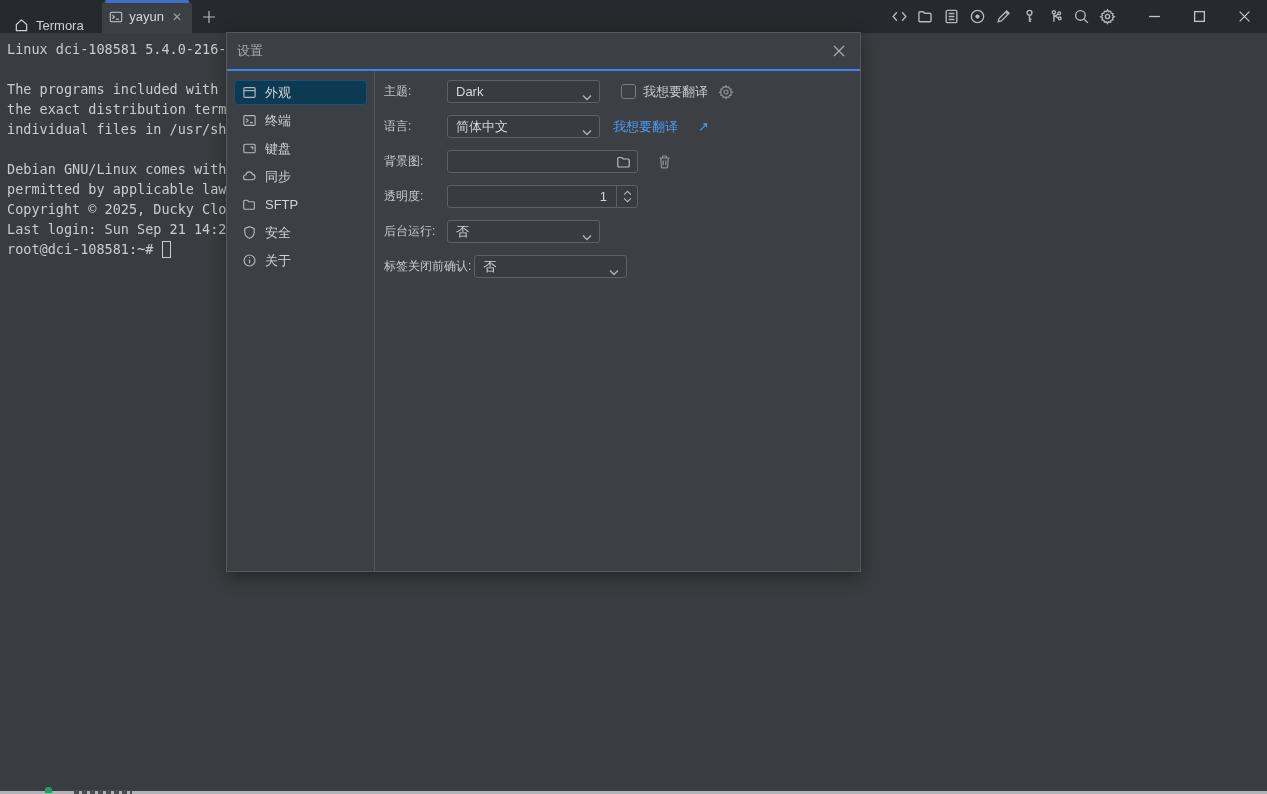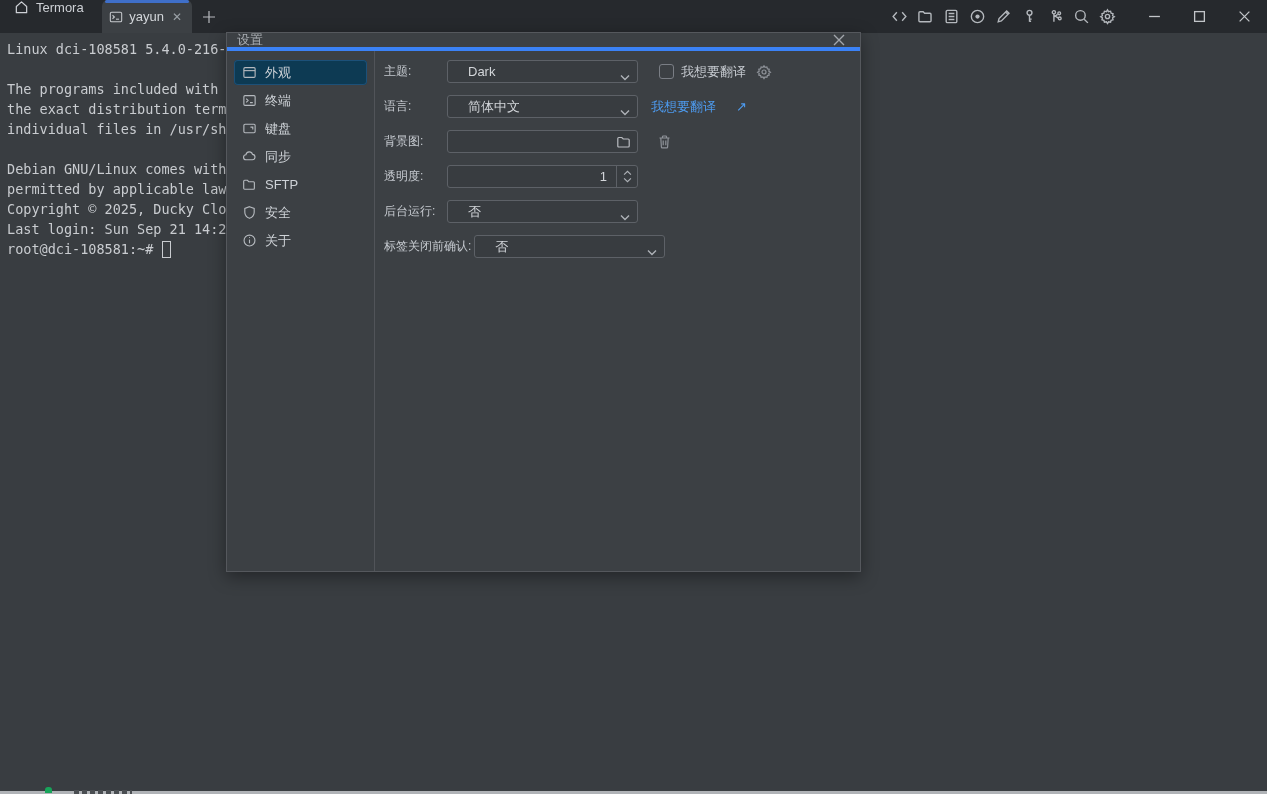--- a/index.html
+++ b/index.html
@@ -2,21 +2,21 @@
 <html><head>
 <meta charset="utf-8">
 <style>
   * { margin:0; padding:0; box-sizing:border-box; }
   html,body { width:1267px; height:794px; overflow:hidden; }
   body { font-family:"Liberation Sans", sans-serif; background:#393d41; position:relative; }
 
   
   .titlebar { position:absolute; top:0; left:0; right:0; height:33px; background:#26292d;
     display:flex; align-items:stretch; z-index:5; }
-  .home-btn { display:flex; align-items:flex-start; gap:7px; padding:0 16px 0 14px; color:#ced1d6;
+  .home-btn { display:flex; align-items:flex-end; gap:7px; padding:0 16px 0 14px; color:#ced1d6;
     font-size:13px; cursor:default; }
   .tab { position:relative; margin-left:2px; width:90px; background:#3c4044; border-radius:6px 6px 0 0;
     display:flex; align-items:center; justify-content:center; gap:6px; color:#d3d6da; font-size:13px; }
   .tab .stripe { position:absolute; top:0; left:3px; right:3px; height:3px; background:#3f6fc9; border-radius:2px; }
   .tab-close { color:#9aa0a6; font-size:12px; line-height:1; padding:2px; }
   .plus-btn { display:flex; align-items:center; justify-content:center; width:34px; color:#b7babf; }
   .tb-right { margin-left:auto; display:flex; align-items:center; }
   .tb-icon { width:24px; height:24px; display:flex; align-items:center; justify-content:center; margin:0 1px; }
   .tb-icon svg { stroke:#b4b8bd; fill:none; stroke-width:1.3; }
   .win-ctrls { display:flex; align-items:stretch; height:33px; margin-left:12px; }
@@ -34,37 +34,37 @@
   
   .bottom-sliver { position:absolute; left:0; right:0; bottom:0; height:3px; background:#b0b3b7; z-index:2; }
   .green-dot { position:absolute; left:45px; bottom:1px; width:7px; height:6px; border-radius:3px 3px 0 0;
     background:#18a45a; z-index:3; }
   .frag { position:absolute; left:74px; bottom:0; width:58px; height:4px; z-index:4;
     background:repeating-linear-gradient(90deg,#4a4e52 0 5px,transparent 5px 8px); }
 
   
   .dialog { position:absolute; left:226px; top:32px; width:635px; height:540px; background:#3c4044;
     border:1px solid #55585d; box-shadow:0 5px 16px rgba(0,0,0,.38); z-index:10; display:flex; flex-direction:column; }
-  .dlg-header { height:18px; display:flex; align-items:center; padding:0 10px; border-bottom:4px solid #3b82f6; }
+  .dlg-header { height:38px; display:flex; align-items:center; padding:0 10px; border-bottom:2px solid #3b82f6; }
   .dlg-title { font-size:13px; color:#a9adb3; }
   .dlg-close { margin-left:auto; width:22px; height:22px; display:flex; align-items:center; justify-content:center; }
   .dlg-close svg { stroke:#a2a6ac; stroke-width:1.4; }
   .dlg-body { flex:1; display:flex; min-height:0; }
 
   .sidebar { width:148px; border-right:1px solid #515459; padding:9px 7px; }
   .side-item { height:25px; margin-bottom:3px; display:flex; align-items:center; gap:8px; padding:0 8px;
     border-radius:4px; color:#ced2d7; font-size:13px; }
   .side-item svg { stroke:#b5b9be; fill:none; stroke-width:1.2; flex:0 0 auto; }
   .side-item.selected { background:#0d3a53; box-shadow:inset 0 0 0 1px #1c5078; }
 
   .content { flex:1; padding:9px 0 0 9px; }
   .frow { display:flex; align-items:center; margin-bottom:12px; height:23px; }
   .flabel { min-width:60px; margin-right:3px; font-size:12px; color:#c6cad0; white-space:nowrap; }
-  .dropdown { position:relative; width:191px; height:23px; background:#383c40; border:1px solid #5d6167;
-    border-radius:3px; display:flex; align-items:center; padding:0 24px 0 20px; font-size:13px; color:#d3d6da; }
+  .dropdown { position:relative; width:153px; height:23px; background:#383c40; border:1px solid #5d6167;
+    border-radius:3px; display:flex; align-items:center; padding:0 24px 0 8px; font-size:13px; color:#d3d6da; }
   .dropdown .chev { position:absolute; right:7px; top:8px; }
   .chev svg { stroke:#aeb2b7; fill:none; stroke-width:1.4; }
   .txtfield { position:relative; width:191px; height:23px; background:#383c40; border:1px solid #5d6167;
     border-radius:3px; display:flex; align-items:center; padding:0 26px 0 8px; font-size:13px; color:#d3d6da; }
   .field-folder { position:absolute; right:5px; top:3px; }
   .field-folder svg { stroke:#b9bcc1; fill:none; stroke-width:1.2; }
   .spinner { position:relative; width:191px; height:23px; background:#383c40; border:1px solid #5d6167;
     border-radius:3px; display:flex; align-items:center; justify-content:flex-end; padding-right:30px;
     font-size:13px; color:#d3d6da; }
   .spin-btns { position:absolute; right:0; top:0; bottom:0; width:21px; border-left:1px solid #5d6167;

